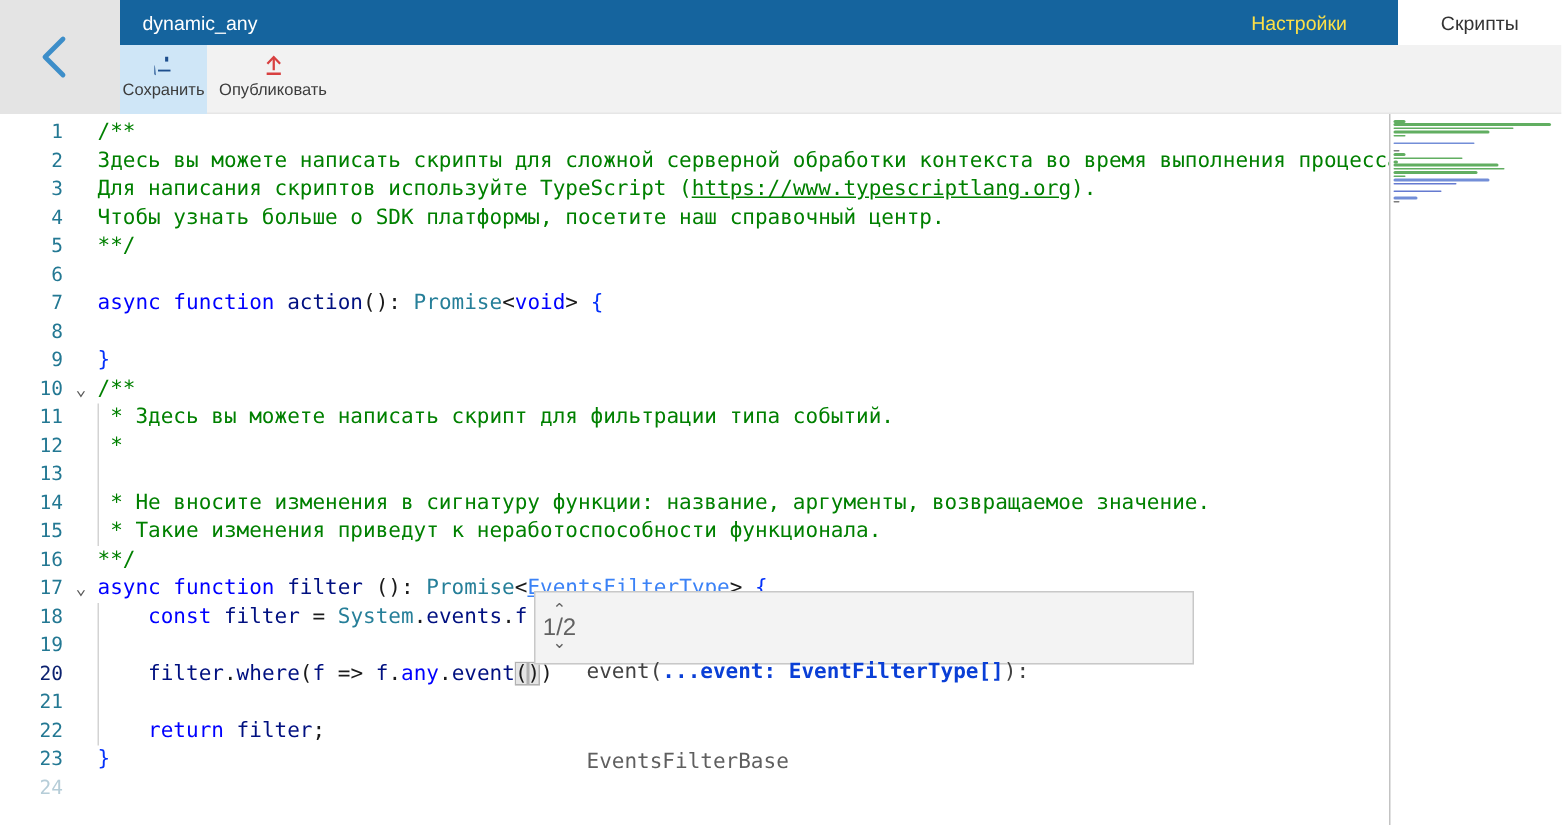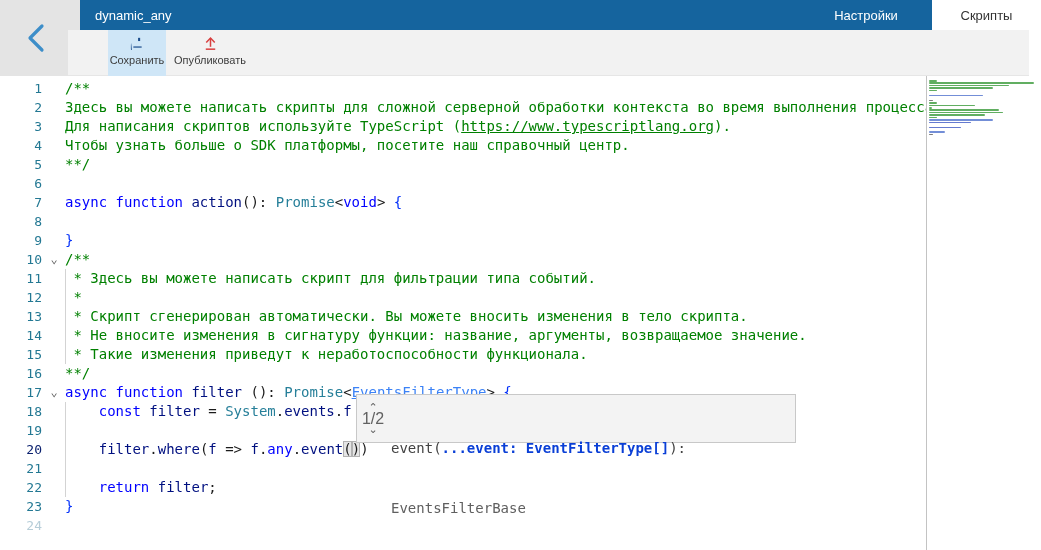--- a/index.html
+++ b/index.html
@@ -8,28 +8,28 @@
   .app { position:relative; width:1041px; height:550px; }
 
   
   .back-block { position:absolute; left:0; top:0; width:80px; height:76px; background:#e4e4e4; }
   .back-btn { position:absolute; left:20px; top:18px; width:36px; height:40px; cursor:pointer; }
 
   
   .titlebar { position:absolute; left:80px; top:0; width:852px; height:30px; background:#15649e;
     display:flex; align-items:center; }
   .title { color:#ffffff; font-size:13px; padding-left:15px; }
-  .tab-settings { position:absolute; right:0; top:0; width:132px; height:30px; color:#ffffff;
+  .tab-settings { position:absolute; right:0; top:0; width:132px; height:30px; color:#fde047;
     font-size:13px; display:flex; align-items:center; justify-content:center; cursor:pointer; }
   .tab-scripts { position:absolute; left:932px; top:0; width:109px; height:30px; background:#ffffff;
     color:#333; font-size:13px; display:flex; align-items:center; justify-content:center; cursor:pointer; }
 
   
-  .toolbar { position:absolute; left:68px; top:30px; width:961px; height:46px; background:#f2f2f2;
-    border-bottom:1px solid #e6e6e6; display:flex;padding-left:40px; }
+  .toolbar { position:absolute; left:80px; top:30px; width:961px; height:46px; background:#f2f2f2;
+    border-bottom:1px solid #e6e6e6; display:flex; }
   .tool-btn { height:46px; display:flex; flex-direction:column; align-items:center;
     justify-content:flex-start; padding-top:5px; cursor:pointer; }
   .tool-btn .lbl { font-size:11px; color:#3c3c3c; margin-top:2px; }
   .btn-save { width:58px; background:#cfe6f7; }
   .btn-publish { width:88px; }
 
   
   .editor { position:absolute; left:0; top:76px; width:1041px; height:474px; background:#fff; }
   .code-area { position:absolute; left:0; top:0; width:926px; height:474px; overflow:hidden;
     font-family:"DejaVu Sans Mono", monospace; font-size:14px; }
@@ -116,21 +116,21 @@
         <div class="row" style="top: 41px;"><span class="gutter-num">3</span><span class="code-text"><span class="tk-c">Для написания скриптов используйте TypeScript (</span><span class="tk-l">https://www.typescriptlang.org</span><span class="tk-c">).</span></span></div>
         <div class="row" style="top: 60px;"><span class="gutter-num">4</span><span class="code-text"><span class="tk-c">Чтобы узнать больше о SDK платформы, посетите наш справочный центр.</span></span></div>
         <div class="row" style="top: 79px;"><span class="gutter-num">5</span><span class="code-text"><span class="tk-c">**/</span></span></div>
         <div class="row" style="top: 98px;"><span class="gutter-num">6</span><span class="code-text"></span></div>
         <div class="row" style="top: 117px;"><span class="gutter-num">7</span><span class="code-text"><span class="tk-k">async </span><span class="tk-k">function </span><span class="tk-i">action</span><span class="tk-p">(): </span><span class="tk-t">Promise</span><span class="tk-p">&lt;</span><span class="tk-k">void</span><span class="tk-p">&gt; </span><span class="tk-b">{</span></span></div>
         <div class="row" style="top: 136px;"><span class="gutter-num">8</span><span class="code-text"></span></div>
         <div class="row" style="top: 155px;"><span class="gutter-num">9</span><span class="code-text"><span class="tk-b">}</span></span></div>
         <div class="row" style="top: 174px;"><span class="gutter-num">10</span><span class="fold">⌄</span><span class="code-text"><span class="tk-c">/**</span></span></div>
         <div class="row" style="top: 193px;"><span class="gutter-num">11</span><span class="code-text"><span class="tk-c"> * Здесь вы можете написать скрипт для фильтрации типа событий.</span></span></div>
         <div class="row" style="top: 212px;"><span class="gutter-num">12</span><span class="code-text"><span class="tk-c"> *</span></span></div>
-        <div class="row" style="top: 231px;"><span class="gutter-num">13</span><span class="code-text"><span class="tk-c"> * Скрипт сгенерирован автоматически. Вы можете вносить изменения в тело скрипта.</span></span></div>
+        <div class="row" style="top: 231px;"><span class="gutter-num">13</span></div>
         <div class="row" style="top: 250px; padding-left: 44px;"><span class="gutter-num">14</span><span class="code-text"><span class="tk-c"> * Не вносите изменения в сигнатуру функции: название, аргументы, возвращаемое значение.</span></span></div>
         <div class="row" style="top: 269px;"><span class="gutter-num">15</span><span class="code-text"><span class="tk-c"> * Такие изменения приведут к неработоспособности функционала.</span></span></div>
         <div class="row" style="top: 288px;"><span class="gutter-num">16</span><span class="code-text"><span class="tk-c">**/</span></span></div>
         <div class="row" style="top: 307px;"><span class="gutter-num">17</span><span class="fold">⌄</span><span class="code-text"><span class="tk-k">async </span><span class="tk-k">function </span><span class="tk-i">filter </span><span class="tk-p">(): </span><span class="tk-t">Promise</span><span class="tk-p">&lt;</span><span class="tk-tl">EventsFilterType</span><span class="tk-p">&gt; </span><span class="tk-b">{</span></span></div>
         <div class="row" style="top: 326px;"><span class="gutter-num">18</span><span class="code-text"><span class="tk-p">    </span><span class="tk-k">const </span><span class="tk-i">filter </span><span class="tk-p">= </span><span class="tk-t">System</span><span class="tk-p">.</span><span class="tk-i">events</span><span class="tk-p">.</span><span class="tk-i">f</span></span></div>
         <div class="row" style="top: 345px;"><span class="gutter-num">19</span><span class="code-text"></span></div>
         <div class="row" style="top: 364px;"><span class="gutter-num active">20</span><span class="code-text"><span class="tk-p">    </span><span class="tk-i">filter</span><span class="tk-p">.</span><span class="tk-i">where</span><span class="tk-p">(</span><span class="tk-i">f </span><span class="tk-p">=&gt; </span><span class="tk-i">f</span><span class="tk-p">.</span><span class="tk-k">any</span><span class="tk-p">.</span><span class="tk-i">event</span><span class="tk-x">(</span><span class="tk-x">)</span><span class="tk-p">)</span></span></div>
         <div class="row" style="top: 383px;"><span class="gutter-num">21</span><span class="code-text"></span></div>
         <div class="row" style="top: 402px;"><span class="gutter-num">22</span><span class="code-text"><span class="tk-p">    </span><span class="tk-k">return </span><span class="tk-i">filter</span><span class="tk-p">;</span></span></div>
         <div class="row" style="top: 421px;"><span class="gutter-num">23</span><span class="code-text"><span class="tk-b">}</span></span></div>

